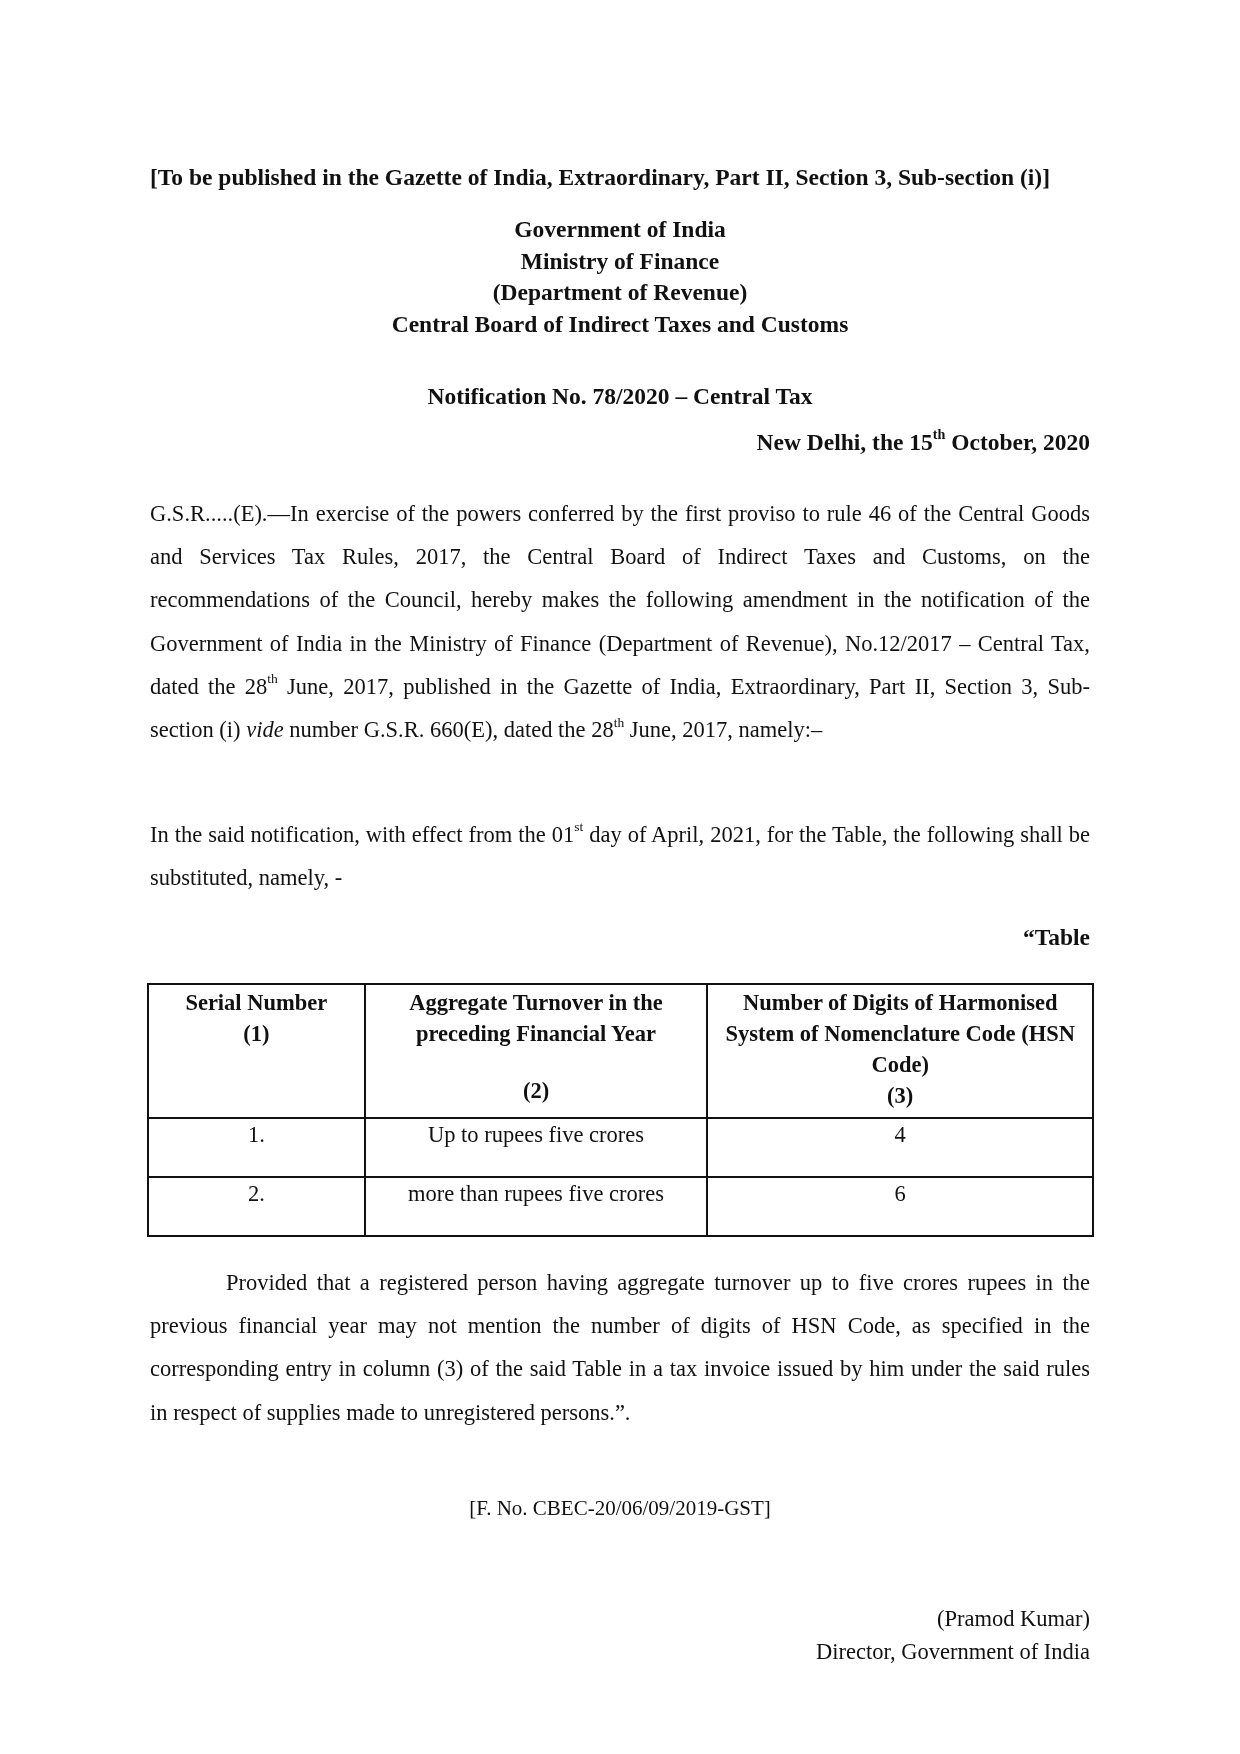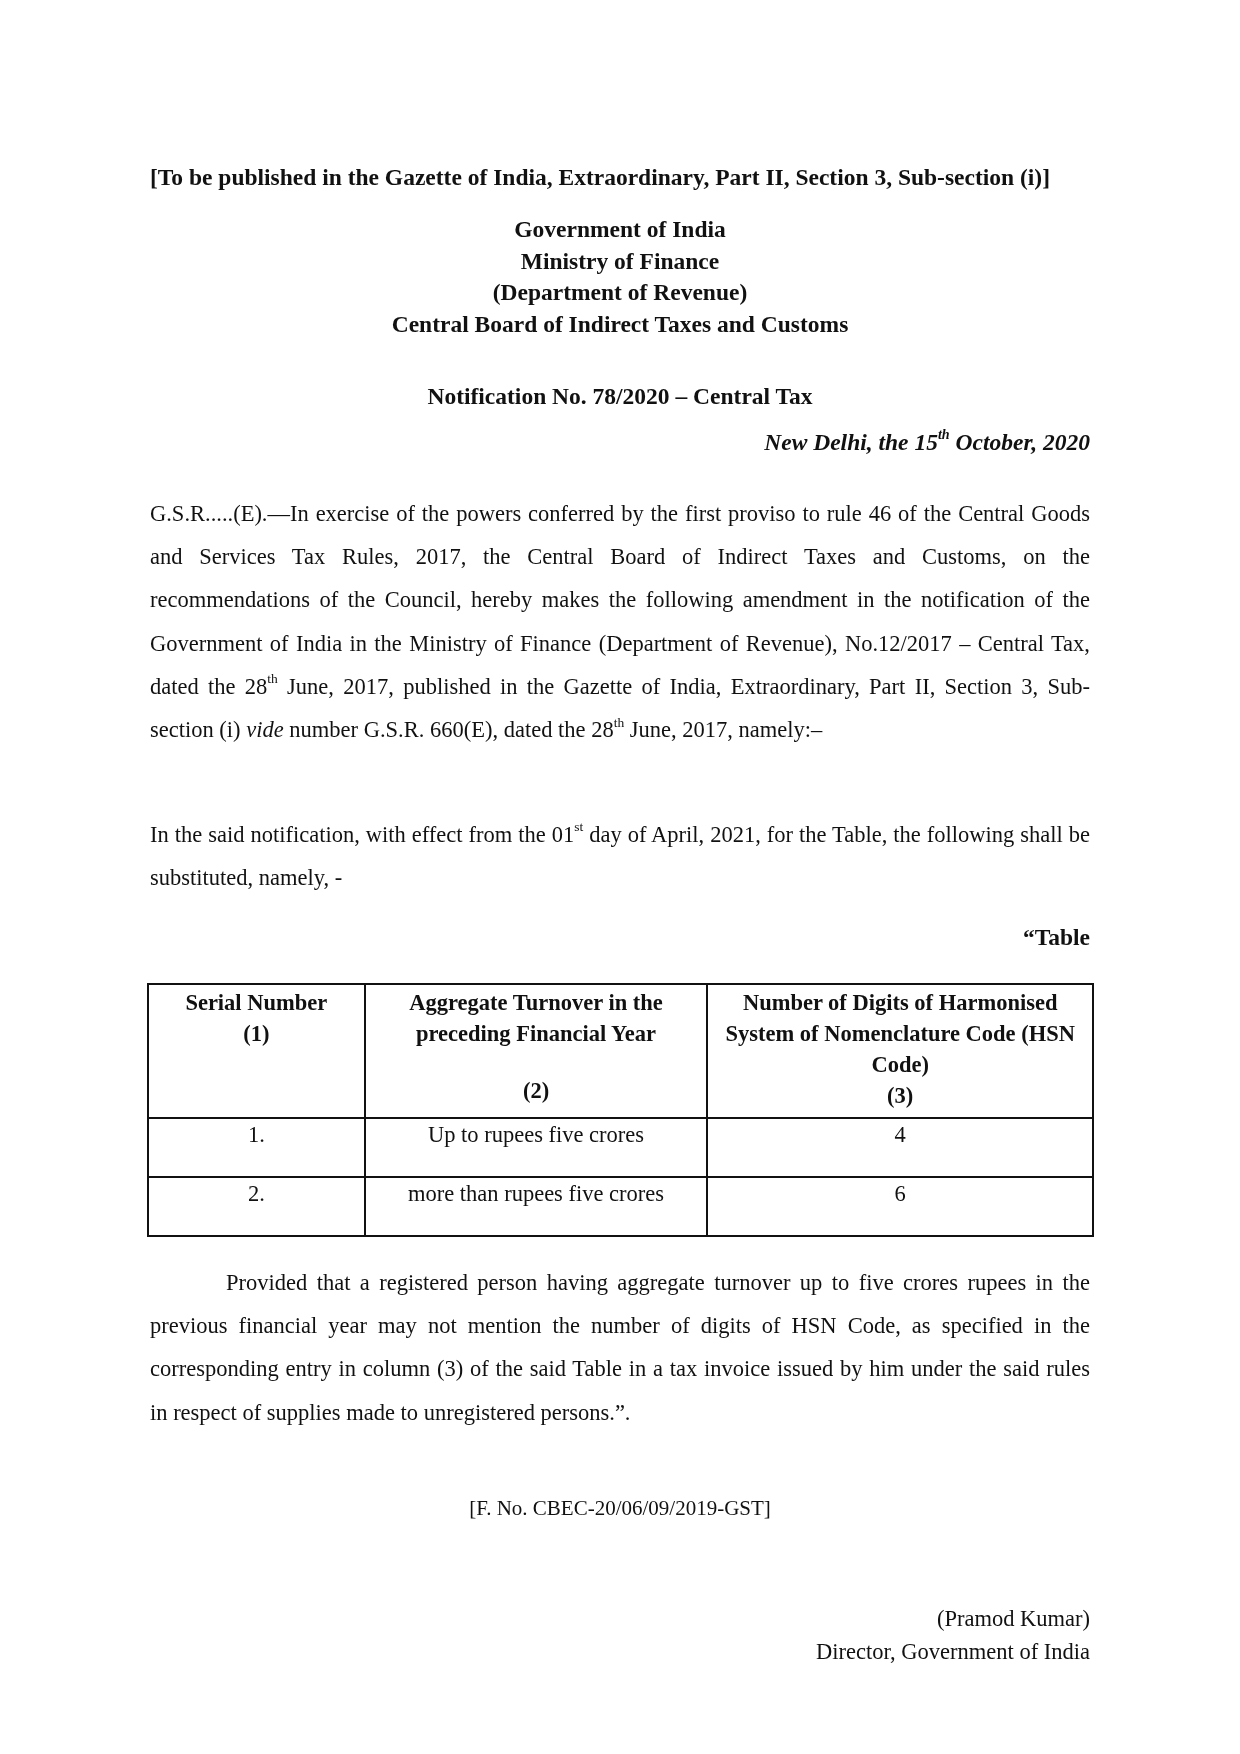--- a/index.html
+++ b/index.html
@@ -3,21 +3,21 @@
 <meta charset="utf-8">
 <style>
   html, body { margin: 0; padding: 0; background: #ffffff; }
   body { width: 1240px; height: 1754px; position: relative; overflow: hidden; color: #111111;
          font-family: "Liberation Serif", serif; }
   .abs { position: absolute; }
   .heading { left: 150px; top: 134px; width: 940px; font-size: 23.5px; line-height: 31px; font-weight: bold; text-align: justify; text-align-last: left; margin-top: 28px; }
   .center-block { left: 150px; width: 940px; text-align: center; font-weight: bold; font-size: 23.5px; }
   .authority { top: 214px; line-height: 31.5px; }
   .notif { top: 381px; line-height: 31px; text-align: center; }
-  .place-date { left: 150px; width: 940px; top: 427px; text-align: right; font-weight: bold; font-size: 23.5px; line-height: 31px; font-style: italic; }
+  .place-date { left: 150px; width: 940px; top: 427px; text-align: right; font-weight: bold; font-size: 23.5px; line-height: 31px; }
   sup { font-size: 0.6em; line-height: 0; position: relative; top: -0.15em; vertical-align: super; }
   .para { left: 150px; width: 940px; font-size: 22.5px; line-height: 43.2px; text-align: justify; }
   .p1 { top: 492px; }
   .p2 { top: 813px; }
   .table-caption { left: 150px; width: 940px; top: 922px; text-align: right; font-weight: bold; font-size: 23.5px; line-height: 31px; }
   table.hsn { position: absolute; left: 147px; top: 983px; width: 947px; border-collapse: collapse; font-size: 22.5px; }
   table.hsn th, table.hsn td { border: 2px solid #111111; text-align: center; vertical-align: top; padding: 0 6px; }
   table.hsn th { font-weight: bold; line-height: 31px; height: 130px; padding-top: 2px; }
   table.hsn td { height: 57px; line-height: 31px; padding-top: 0; font-weight: normal; }
   .c1 { width: 207px; }

